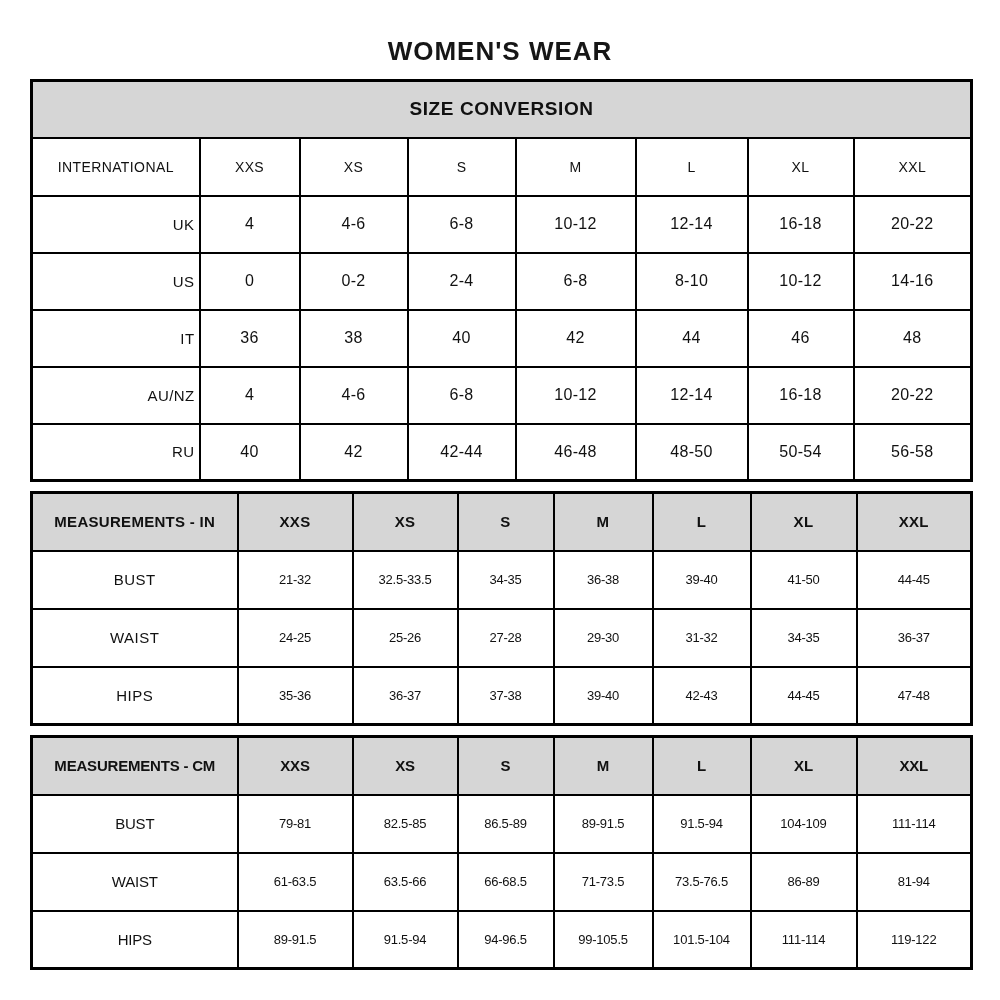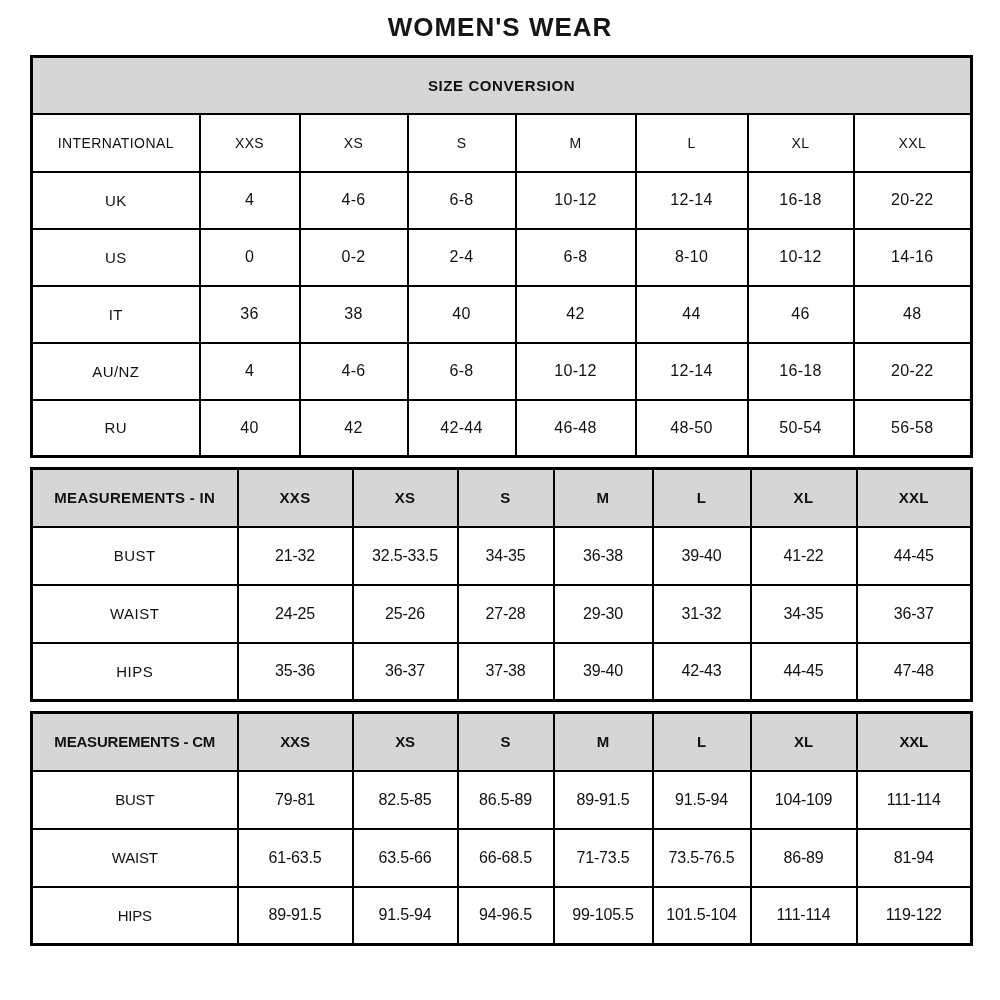--- a/index.html
+++ b/index.html
@@ -18,63 +18,64 @@
   }
   .sheet{width:1000px;height:1000px;padding:8px 30px 12px 30px;}
   .page-title{
     text-align:center;
     font-size:26px;
     font-weight:600;
     letter-spacing:1px;
     line-height:38px;
     margin-bottom:9px;
     color:#161616;
+    margin-top:24px;
   }
   table.tbl{
     width:940px;
     table-layout:fixed;
     border-collapse:collapse;
     border:3px solid var(--border);
   }
   table.tbl td{
     border:2px solid var(--border);
     text-align:center;
     vertical-align:middle;
     padding:2px 4px;
     overflow:hidden;
     white-space:nowrap;
   }
   .gray{background:var(--header-bg);}
   
   .conv .title-row td{
     height:53px;
-    font-size:15px;
+    font-size:19px;
     font-weight:700;
     letter-spacing:0.6px;
   }
   .conv .head-row td{
     height:58px;
     font-size:14px;
     font-weight:400;
     letter-spacing:0.4px;
   }
   .conv tbody tr{height:57px;}
   .conv tbody td{font-size:16px;letter-spacing:0.3px;}
-  .conv tbody td.label-cell{font-size:15px;letter-spacing:0.4px;}
+  .conv tbody td.label-cell{font-size:15px;letter-spacing:0.4px;text-align:right;}
   
   .meas{margin-top:9px;}
   .meas .head-row td{
     height:54px;
     font-size:15px;
     font-weight:700;
     letter-spacing:0.3px;
   }
   .meas tbody tr{height:58px;}
   .meas tbody td.label-cell{font-size:15px;letter-spacing:0.5px;margin-top:26px;}
-  .meas tbody td.value-cell{font-size:16px;letter-spacing:-0.2px;}
+  .meas tbody td.value-cell{font-size:13px;letter-spacing:-0.2px;}
   .cm .head-row td{letter-spacing:-0.2px;}
   .cm tbody td.label-cell{letter-spacing:-0.2px;}
 </style>
 </head>
 <body>
 
 <div class="sheet">
 
   <div class="page-title">WOMEN'S WEAR</div>
 
@@ -182,21 +183,21 @@
       </tr>
     </tbody>
     <tbody>
         <tr>
           <td class="label-cell">BUST</td>
           <td class="value-cell">21-32</td>
           <td class="value-cell">32.5-33.5</td>
           <td class="value-cell">34-35</td>
           <td class="value-cell">36-38</td>
           <td class="value-cell">39-40</td>
-          <td class="value-cell">41-22</td>
+          <td class="value-cell">41-50</td>
           <td class="value-cell">44-45</td>
         </tr>
         <tr>
           <td class="label-cell">WAIST</td>
           <td class="value-cell">24-25</td>
           <td class="value-cell">25-26</td>
           <td class="value-cell">27-28</td>
           <td class="value-cell">29-30</td>
           <td class="value-cell">31-32</td>
           <td class="value-cell">34-35</td>

